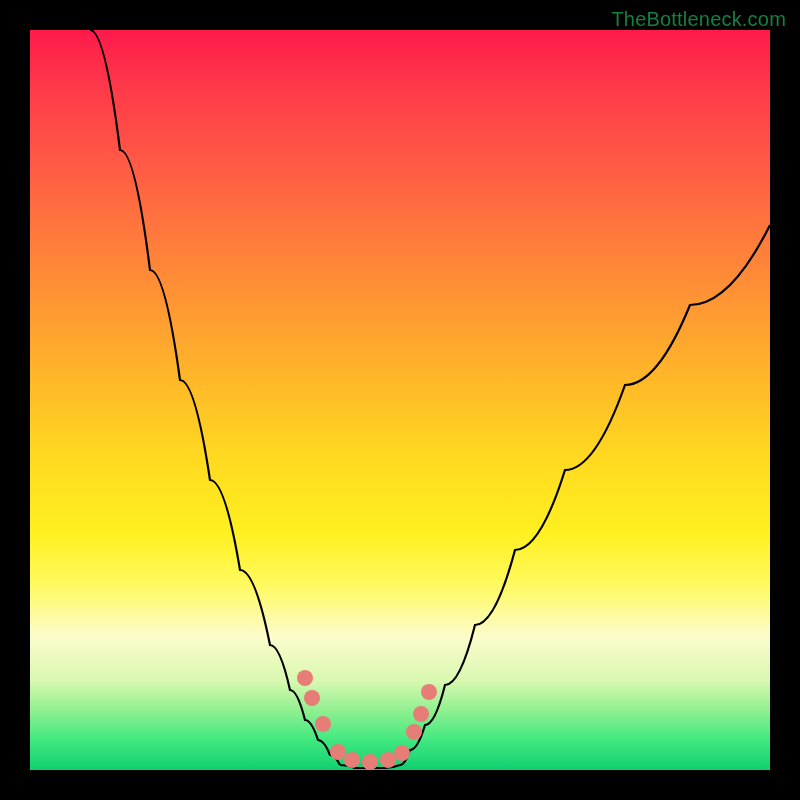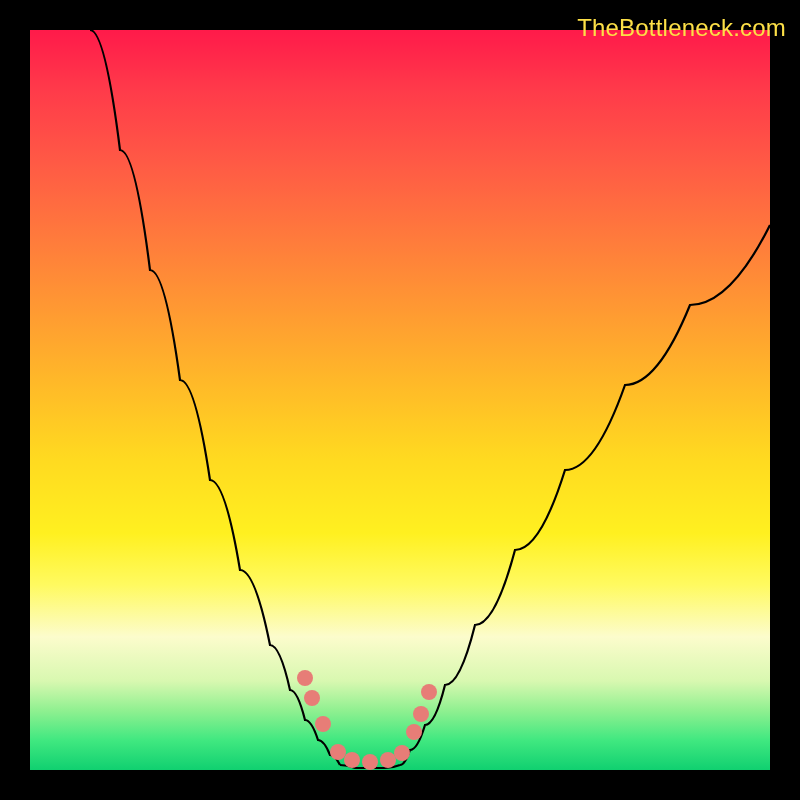--- a/index.html
+++ b/index.html
@@ -36,24 +36,24 @@
       #fff020 68%,
       #fffa60 75%,
       #fcfccc 82%,
       #d8f8b0 88%,
       #8ff090 92%,
       #40e880 96%,
       #10d070 100%);
   }
   .watermark {
     position: absolute;
-    top: 14px;
+    top: 8px;
     right: 14px;
-    color: #fde047;
-    font-size: 24px;
+    color: #15803d;
+    font-size: 20px;
     font-weight: 500;
     letter-spacing: 0.2px;
   }
   svg.curve {
     position: absolute;
     top: 30px;
     left: 30px;
     width: 740px;
     height: 740px;
   }

